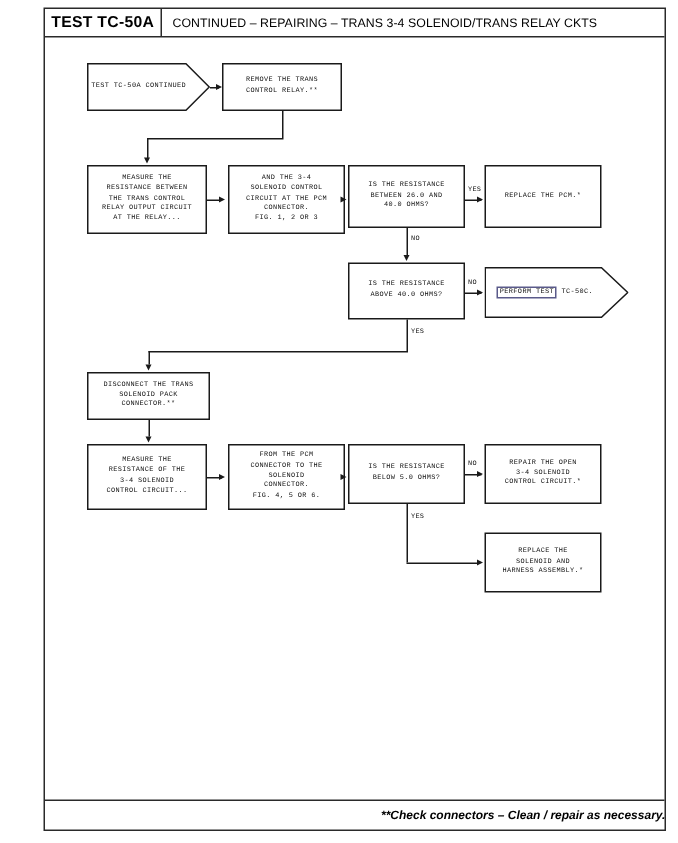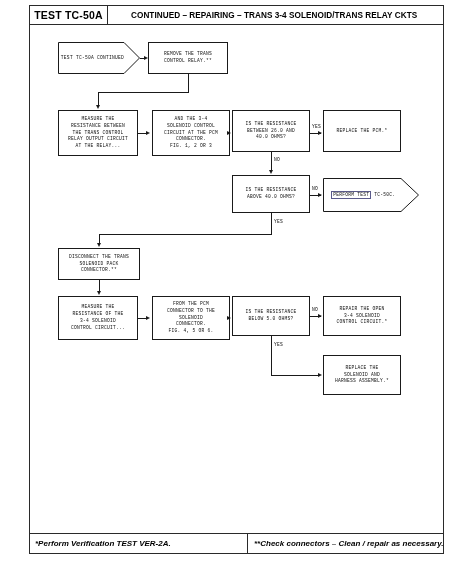--- a/index.html
+++ b/index.html
@@ -13,22 +13,22 @@
          border:1px solid #2a2a2a;box-sizing:border-box;background:#fff;}
 
   
   .header{position:absolute;left:30px;top:6px;width:413px;height:19px;
           border-bottom:1px solid #2a2a2a;box-sizing:border-box;}
   .hdr-test{position:absolute;left:0;top:0;width:78px;height:18px;
             border-right:1px solid #2a2a2a;box-sizing:border-box;
             display:flex;align-items:center;justify-content:center;
             font-size:10.5px;font-weight:bold;letter-spacing:.2px;}
   .hdr-title{position:absolute;left:79px;top:0;height:18px;
-             display:flex;align-items:center;padding-left:22px;
-             font-size:8.2px;font-weight:bold;letter-spacing:.05px;white-space:nowrap;}
+             display:flex;align-items:center;padding-left:6px;
+             font-size:8.2px;font-weight:normal;letter-spacing:.05px;white-space:nowrap;}
 
   
   .footer{position:absolute;left:30px;top:533px;width:413px;height:20px;
           border-top:1px solid #2a2a2a;box-sizing:border-box;}
   .ft-left{position:absolute;left:0;top:0;width:218px;height:19px;
            border-right:1px solid #2a2a2a;box-sizing:border-box;
            display:flex;align-items:center;padding-left:5px;
            font-size:8px;font-weight:bold;font-style:italic;white-space:nowrap;}
   .ft-right{position:absolute;left:219px;top:0;height:19px;
             display:flex;align-items:center;padding-left:5px;
@@ -241,17 +241,16 @@
   <div class="ln lnh" style="left:310px;top:316px;width:11px;"></div>
   <div class="arw arw-r" style="left:318px;top:313.5px;"></div>
   <div class="lbl" style="left:312px;top:307px;">NO</div>
 
   <div class="ln lnv" style="left:271px;top:336px;height:39px;"></div>
   <div class="ln lnh" style="left:271px;top:375px;width:48px;"></div>
   <div class="arw arw-r" style="left:318px;top:372.5px;"></div>
   <div class="lbl" style="left:274px;top:342px;">YES</div>
 
   <div class="footer">
-    <div class="ft-left">*Perform Verification TEST VER-2A.</div>
     <div class="ft-right">**Check connectors – Clean / repair as necessary.</div>
   </div>
 
 </div>
 
 </body></html>

